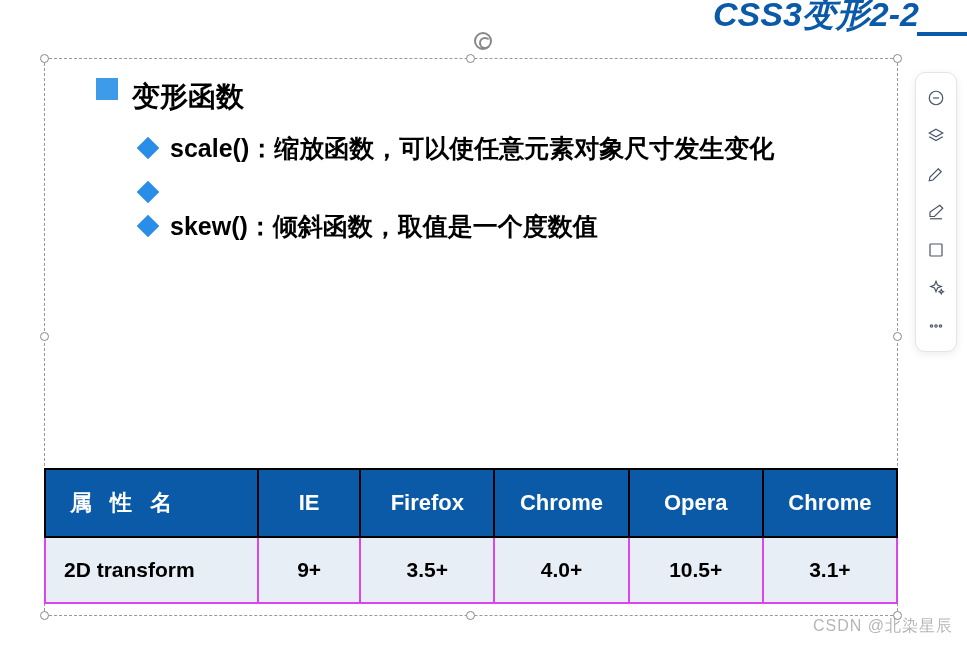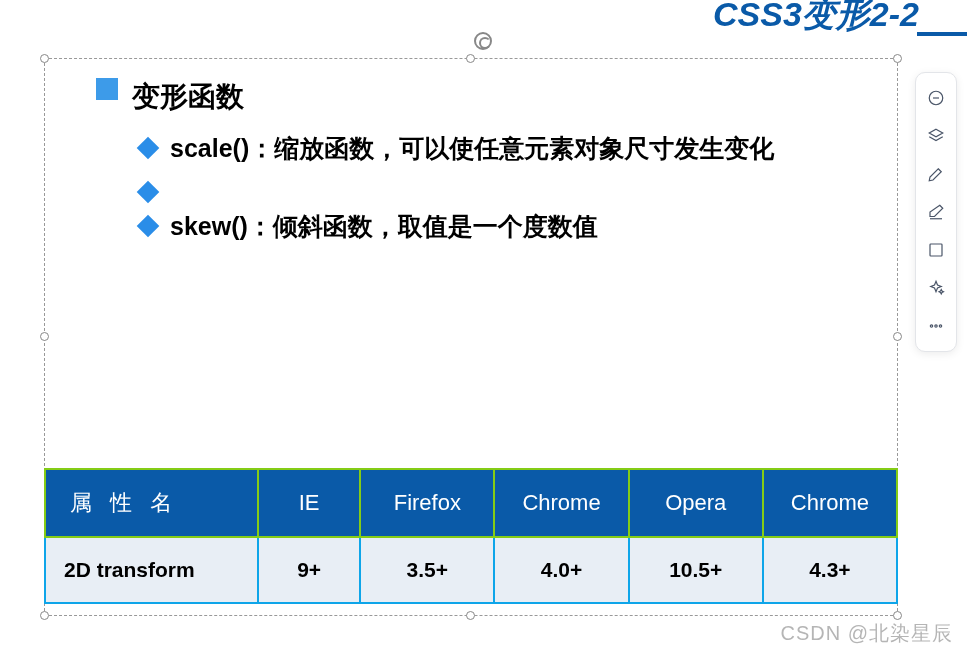--- a/index.html
+++ b/index.html
@@ -125,33 +125,33 @@
     }
     table {
       width: 100%;
       border-collapse: collapse;
       table-layout: fixed;
     }
     th {
       background: #0a5aa8;
       color: #fff;
       font-size: 22px;
-      font-weight: normal;
+      font-weight: bold;
       padding: 18px 6px;
-      border: 2px solid #84cc16;
+      border: 2px solid #000000;
       text-align: center;
     }
     th:first-child { text-align: left; padding-left: 24px; letter-spacing: 6px; }
     td {
       background: #e8eef5;
       color: #000;
       font-size: 21px;
       font-weight: bold;
       padding: 20px 6px;
-      border: 2px solid #0ea5e9;
+      border: 2px solid #d946ef;
       text-align: center;
     }
     td:first-child { text-align: left; padding-left: 18px; }
     .col-name { width: 25%; }
     .col-b { width: 12%; }
     .toolbar {
       position: absolute;
       top: 72px;
       right: 10px;
       width: 42px;
@@ -171,23 +171,23 @@
       display: flex;
       align-items: center;
       justify-content: center;
       cursor: pointer;
       border-radius: 6px;
       color: #4a5568;
     }
     .tool-btn svg { width: 18px; height: 18px; stroke: currentColor; fill: none; stroke-width: 1.6; }
     .watermark {
       position: absolute;
-      bottom: 14px;
+      bottom: 24px;
       right: 14px;
-      font-size: 20px;
+      font-size: 16px;
       color: rgba(120,120,120,0.55);
       letter-spacing: 1px;
     }
   </style>
 </head>
 <body>
 
 <div class="page-title">CSS3变形2-2</div>
 <div class="title-underline"></div>
 
@@ -244,21 +244,21 @@
         <th>Chrome</th>
       </tr>
     </thead>
     <tbody>
       <tr>
         <td>2D transform</td>
         <td>9+</td>
         <td>3.5+</td>
         <td>4.0+</td>
         <td>10.5+</td>
-        <td>4.3+</td>
+        <td>3.1+</td>
       </tr>
     </tbody>
   </table>
 </div>
 
 <div class="toolbar">
   <div class="tool-btn" title="缩小">
     <svg viewBox="0 0 24 24">
         <circle cx="12" cy="12" r="9"></circle>
         <line x1="8" y1="12" x2="16" y2="12"></line>

